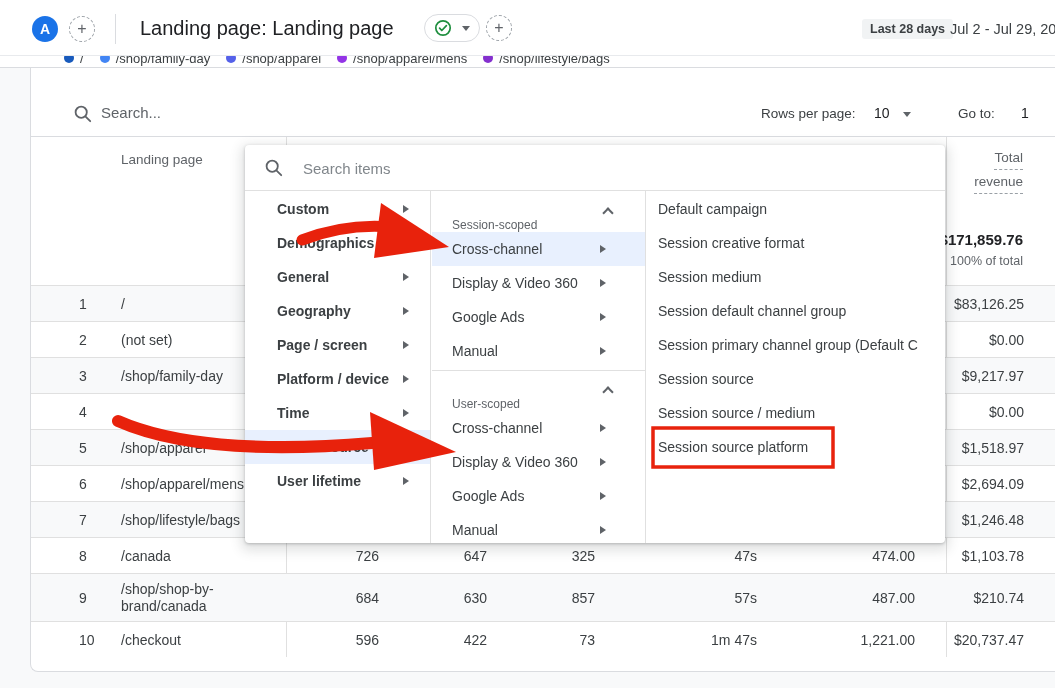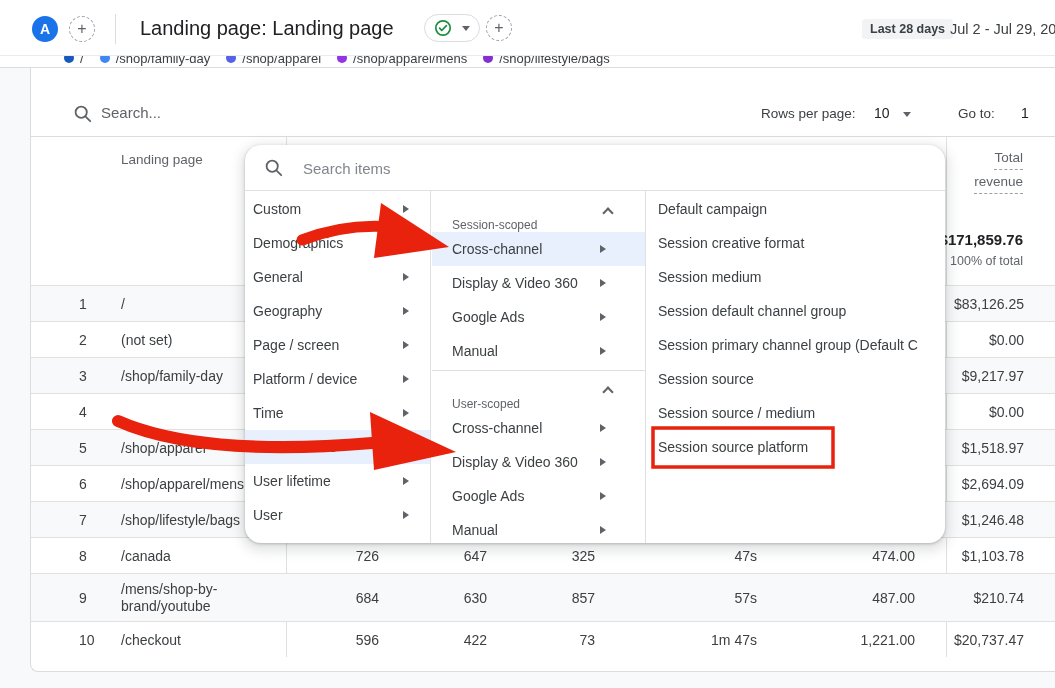--- a/index.html
+++ b/index.html
@@ -47,28 +47,28 @@
   
   .trow { position:absolute; left:0; width:1025px; border-top:1px solid #e0e0e0; }
   .trow.odd { background:#f8f9fa; }
   .c { position:absolute; top:50%; transform:translateY(-50%); font-size:14px; color:#3c4043; }
   .c.idx { left:48px; }
   .c.lp { left:90px; width:158px; line-height:17px; overflow-wrap:break-word; }
   .c.m, .c.rev { text-align:right; white-space:nowrap; }
   .m1 { right:677px; } .m2 { right:569px; } .m3 { right:461px; } .m4 { right:299px; } .m5 { right:141px; }
   .rev { right:32px; }
   
-  .picker { position:absolute; left:245px; top:145px; width:700px; height:398px; background:#fff; border-radius:16px; box-shadow:0 1px 3px rgba(60,64,67,.3), 0 4px 12px 4px rgba(60,64,67,.15); z-index:50; overflow:hidden; }
+  .picker { position:absolute; left:245px; top:145px; width:700px; height:398px; background:#fff; border-radius:4px; box-shadow:0 1px 3px rgba(60,64,67,.3), 0 4px 12px 4px rgba(60,64,67,.15); z-index:50; overflow:hidden; }
   .picker-search-label { position:absolute; left:58px; top:15px; font-size:15px; color:#80868b; }
   .picker-divider { position:absolute; left:0; top:45px; width:700px; height:1px; background:#e0e0e0; }
   .col-sep { position:absolute; top:46px; width:1px; height:352px; background:#e0e0e0; }
   .cs1 { left:185px; } .cs2 { left:400px; }
   .menu-col1 { position:absolute; left:0; top:47px; width:185px; }
   .menu-item { position:relative; height:34px; display:flex; align-items:center; font-size:14px; color:#3c4043; cursor:pointer; }
-  .menu-col1 .menu-item { padding-left:8px; }
+  .menu-col1 .menu-item { padding-left:32px;font-weight:bold; }
   .menu-item.selected { background:#e8f0fe; }
   .subarrow { position:absolute; width:0; height:0; border-top:4px solid transparent; border-bottom:4px solid transparent; border-left:6px solid #5f6368; }
   .menu-col1 .subarrow { left:158px; }
   .menu-col2 { position:absolute; left:187px; top:47px; width:213px; }
   .scope-header { position:relative; height:40px; display:flex; align-items:flex-end; padding-left:20px; font-size:12px; color:#5f6368; }
   .chev-up { position:absolute; left:172px; top:17px; width:8px; height:8px; border-left:2px solid #5f6368; border-top:2px solid #5f6368; transform:rotate(45deg); }
   .menu-col2 .menu-item { padding-left:20px; }
   .menu-col2 .menu-item.selected { margin-right:0; }
   .menu-col2 .subarrow { left:168px; }
   .scope-divider { height:1px; background:#e0e0e0; margin:2px 0 0 0; width:213px; }
@@ -186,21 +186,21 @@
     <span class="c lp">/canada</span>
     <span class="c m m1">726</span>
     <span class="c m m2">647</span>
     <span class="c m m3">325</span>
     <span class="c m m4">47s</span>
     <span class="c m m5">474.00</span>
     <span class="c rev">$1,103.78</span>
   </div>
   <div class="trow odd" style="top:505px;height:48px">
     <span class="c idx">9</span>
-    <span class="c lp">/mens/shop-by-brand/youtube</span>
+    <span class="c lp">/shop/shop-by-brand/canada</span>
     <span class="c m m1">684</span>
     <span class="c m m2">630</span>
     <span class="c m m3">857</span>
     <span class="c m m4">57s</span>
     <span class="c m m5">487.00</span>
     <span class="c rev">$210.74</span>
   </div>
   <div class="trow" style="top:553px;height:36px">
     <span class="c idx">10</span>
     <span class="c lp">/checkout</span>
@@ -253,24 +253,20 @@
         <span class="subarrow"></span>
       </div>
     <div class="menu-item selected">
         <span>Traffic source</span>
         <span class="subarrow"></span>
       </div>
     <div class="menu-item">
         <span>User lifetime</span>
         <span class="subarrow"></span>
       </div>
-    <div class="menu-item">
-        <span>User</span>
-        <span class="subarrow"></span>
-      </div>
   </div>
 
   <div class="menu-col2">
     <div class="scope-header">
         <span>Session-scoped</span>
         <span class="chev-up"></span>
       </div>
     <div class="menu-item selected">
         <span>Cross-channel</span>
         <span class="subarrow"></span>

